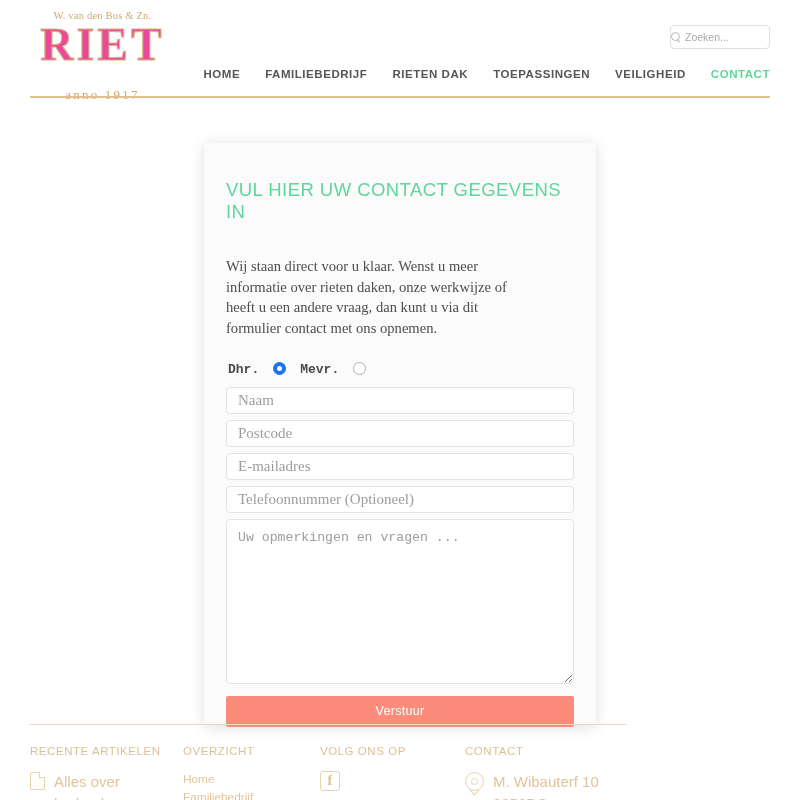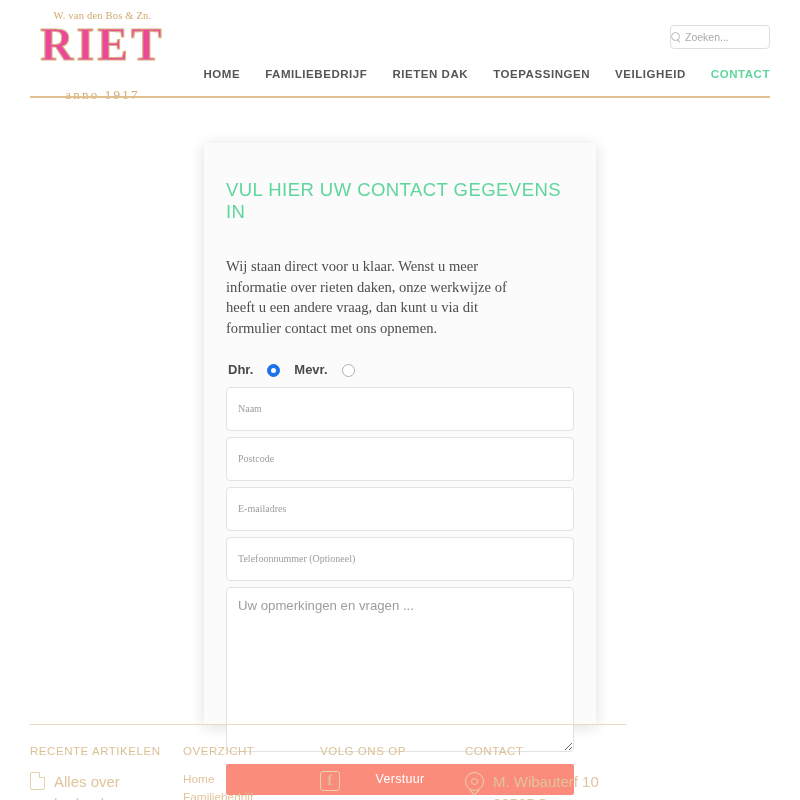--- a/index.html
+++ b/index.html
@@ -171,24 +171,25 @@
     font-size: 14.6px;
     line-height: 1.42;
     color: #4d4d4d;
     margin-bottom: 23px;
     max-width: 300px;
   }
 
   
   .salutation-row {
     display: flex;
-    align-items: flex-end;
+    align-items: flex-start;
     gap: 14px;
     margin-bottom: 10px;
     padding-left: 2px;
+    font-family: Liberation Mono, monospace;
   }
   .salutation-label {
     font-size: 13px;
     font-weight: 700;
     color: #4a4a4a;
   }
   .radio {
     width: 13px; height: 13px;
     border-radius: 50%;
     border: 1px solid #b0b0b0;
@@ -208,44 +209,44 @@
     width: 5px; height: 5px;
     margin-left: -2.5px; margin-top: -2.5px;
     border-radius: 50%;
     background: #ffffff;
   }
 
   
   .field {
     display: block;
     width: 100%;
-    height: 44px;
+    height: 27px;
     border: 1px solid #e3e3e3;
     border-radius: 4px;
     background: #ffffff;
     padding: 0 11px;
     margin-bottom: 6px;
     font-family: "Liberation Serif", serif;
-    font-size: 10px;
+    font-size: 15px;
     color: #555;
     outline: none;
   }
   .field::placeholder { color: #9d9d9d; }
 
   .textarea {
     display: block;
     width: 100%;
     height: 165px;
     border: 1px solid #e3e3e3;
     border-radius: 4px;
     background: #ffffff;
     padding: 10px 11px;
     margin-bottom: 12px;
     margin-top: 2px;
-    font-family: Liberation Sans, sans-serif;
+    font-family: Liberation Mono, monospace;
     font-size: 13.2px;
     color: #555;
     outline: none;
     resize: vertical;
   }
   .textarea::placeholder { color: #9d9d9d; }
 
   .submit-btn {
     display: block;
     width: 100%;

